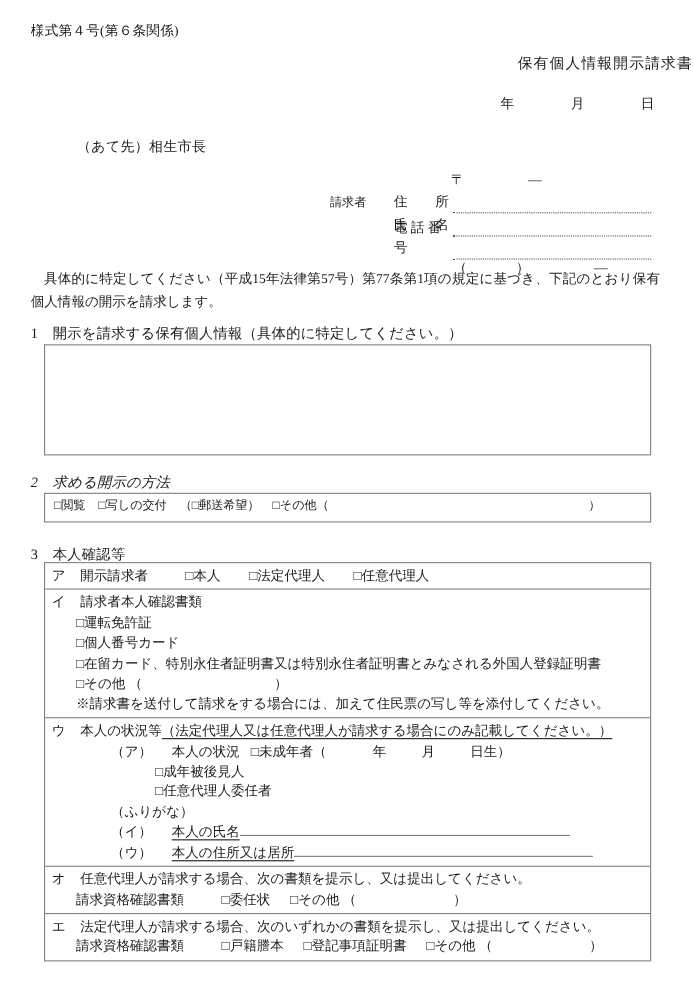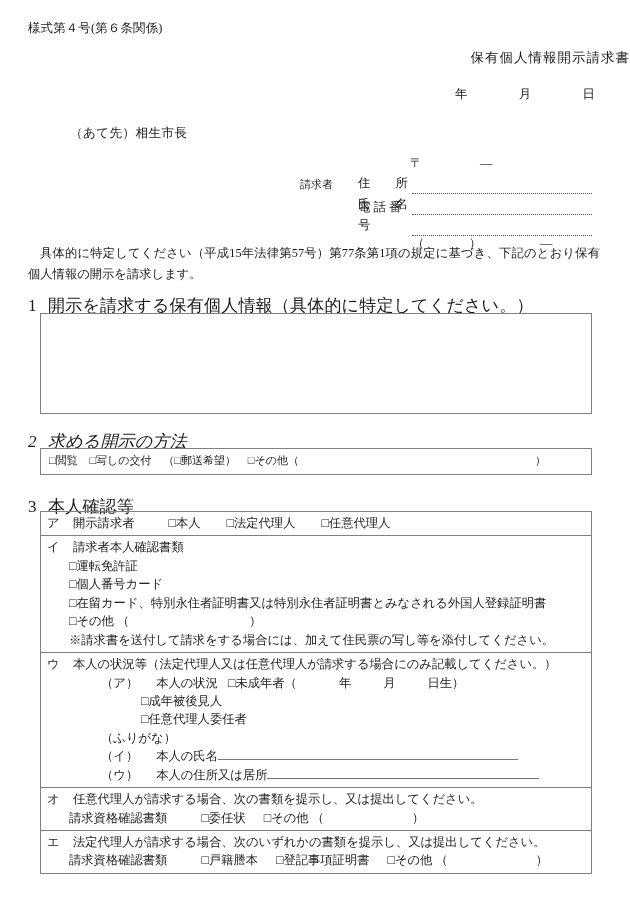--- a/index.html
+++ b/index.html
@@ -141,21 +141,21 @@
     width: 572px;
     font-size: 12.3px;
     line-height: 1.72;
     text-align: justify;
     text-indent: 12px;
   }
 
   
   .sec-head {
     position: absolute;
-    font-size: 17px;
+    font-size: 13px;
     white-space: nowrap;
     letter-spacing: 0.2px;
   }
   .sec-head .num {
     display: inline-block;
     width: 20px;
   }
   #sec1-head { left: 28px; top: 294px; }
   #sec2-head { left: 28px; top: 430px; font-style: italic; }
   #sec3-head { left: 28px; top: 495px; }
@@ -214,20 +214,21 @@
   }
   .indent1 { padding-left: 28px; }
   .indent2 { padding-left: 60px; }
   .indent3 { padding-left: 100px; }
   .gap-a { display: inline-block; width: 34px; }
   .gap-b { display: inline-block; width: 26px; }
   .gap-c { display: inline-block; width: 18px; }
   .gap-d { display: inline-block; width: 10px; }
 
   .uline {
+    text-decoration: underline;
     text-underline-offset: 2.5px;
   }
   .fill-ul {
     display: inline-block;
     border-bottom: 1px solid #777;
     vertical-align: baseline;
   }
   .fill-ul.nm { width: 300px; }
   .fill-ul.ad { width: 272px; }
 

